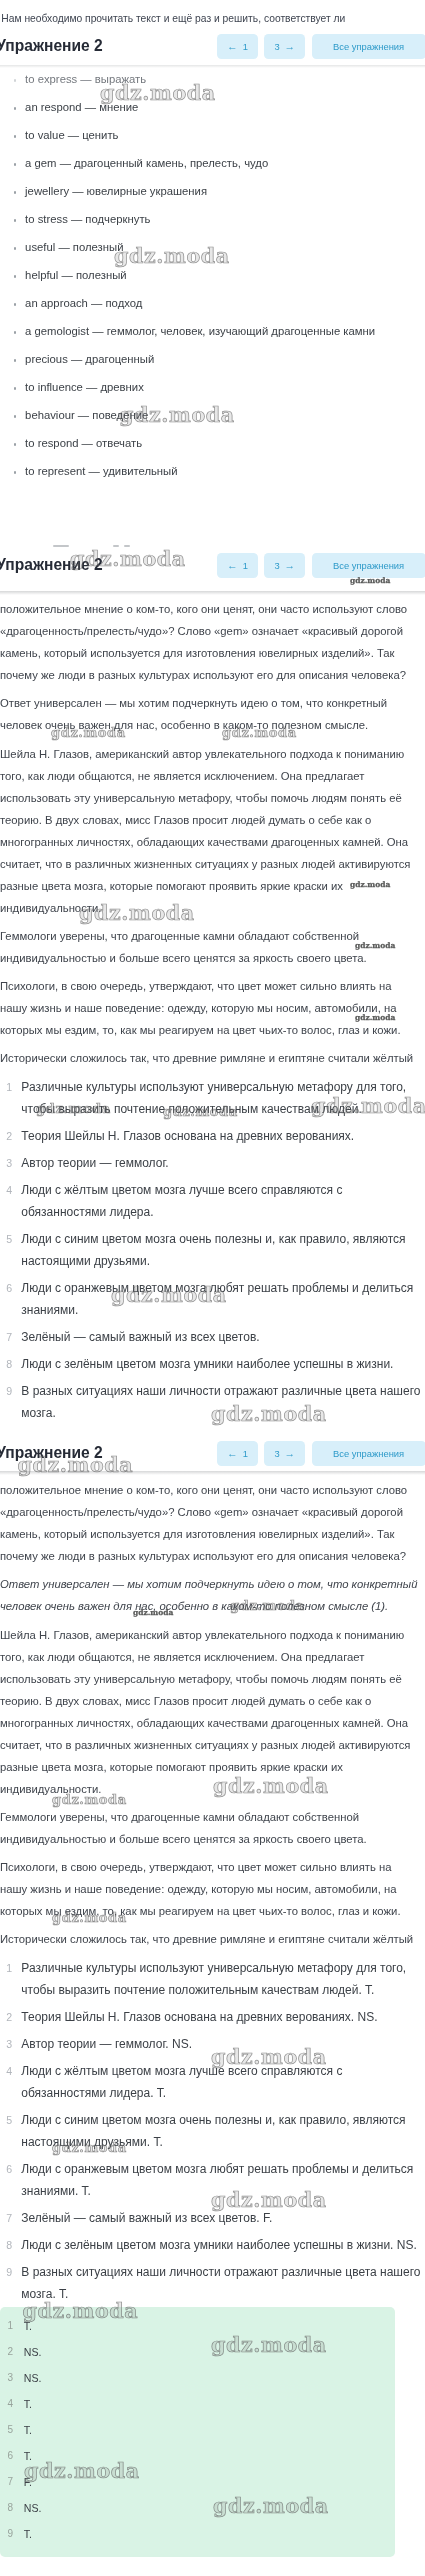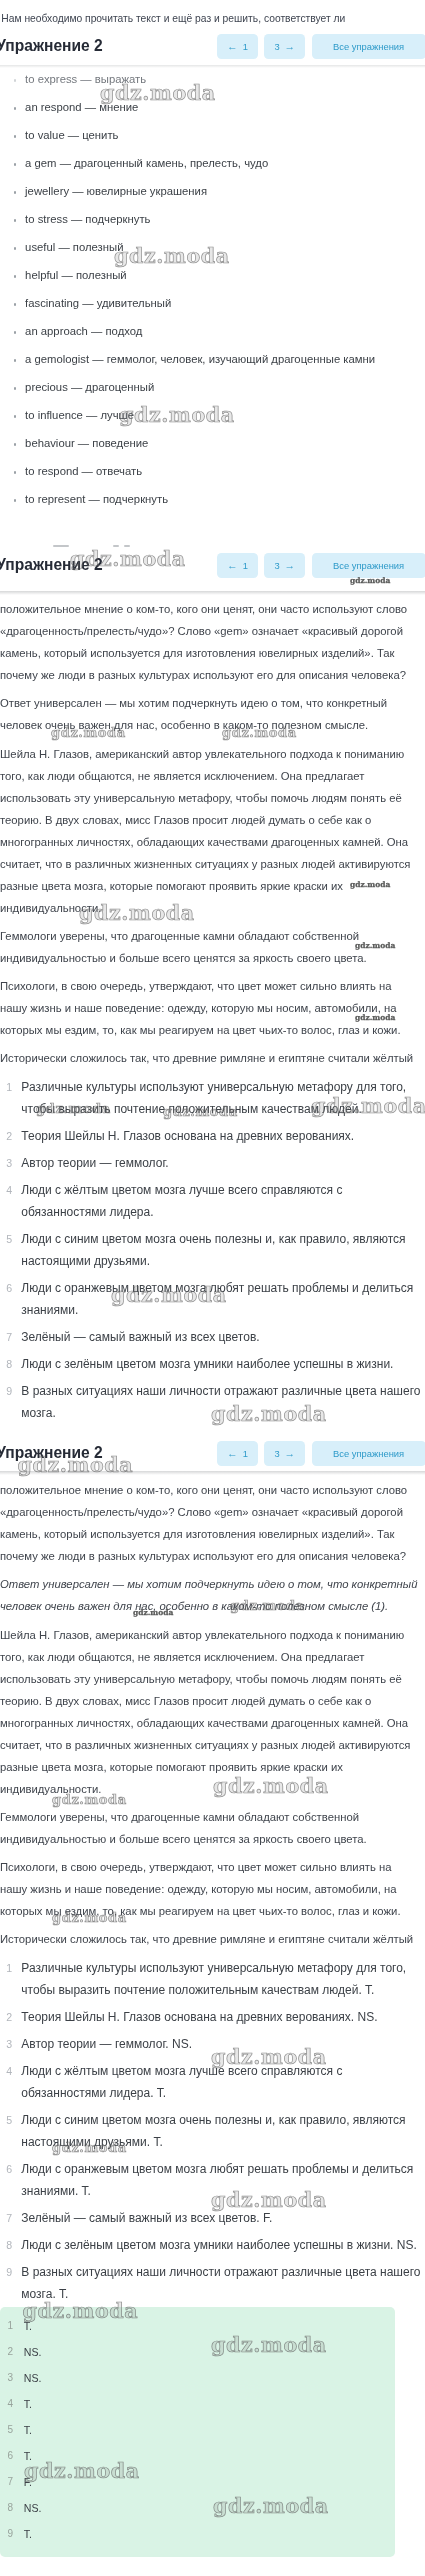--- a/index.html
+++ b/index.html
@@ -116,49 +116,45 @@
     <div class="vocab-item">
     <span class="dot"></span>
     <span class="txt">useful — полезный</span>
   </div>
     <div class="vocab-item">
     <span class="dot"></span>
     <span class="txt">helpful — полезный</span>
   </div>
     <div class="vocab-item">
     <span class="dot"></span>
-    <span class="txt">fascinating — удивительный</span>
-  </div>
-    <div class="vocab-item">
-    <span class="dot"></span>
     <span class="txt">an approach — подход</span>
   </div>
     <div class="vocab-item">
     <span class="dot"></span>
     <span class="txt">a gemologist — геммолог, человек, изучающий драгоценные камни</span>
   </div>
     <div class="vocab-item">
     <span class="dot"></span>
     <span class="txt">precious — драгоценный</span>
   </div>
     <div class="vocab-item">
     <span class="dot"></span>
-    <span class="txt">to influence — лучше</span>
+    <span class="txt">to influence — древних</span>
   </div>
     <div class="vocab-item">
     <span class="dot"></span>
     <span class="txt">behaviour — поведение</span>
   </div>
     <div class="vocab-item">
     <span class="dot"></span>
     <span class="txt">to respond — отвечать</span>
   </div>
     <div class="vocab-item">
     <span class="dot"></span>
-    <span class="txt">to represent — подчеркнуть</span>
+    <span class="txt">to represent — удивительный</span>
   </div>
   </div>
 
 <div class="abs stub">
     <i></i>
     <i></i>
     <i></i>
   </div>
 
 <div class="abs hdr-row" style="top:550px">

